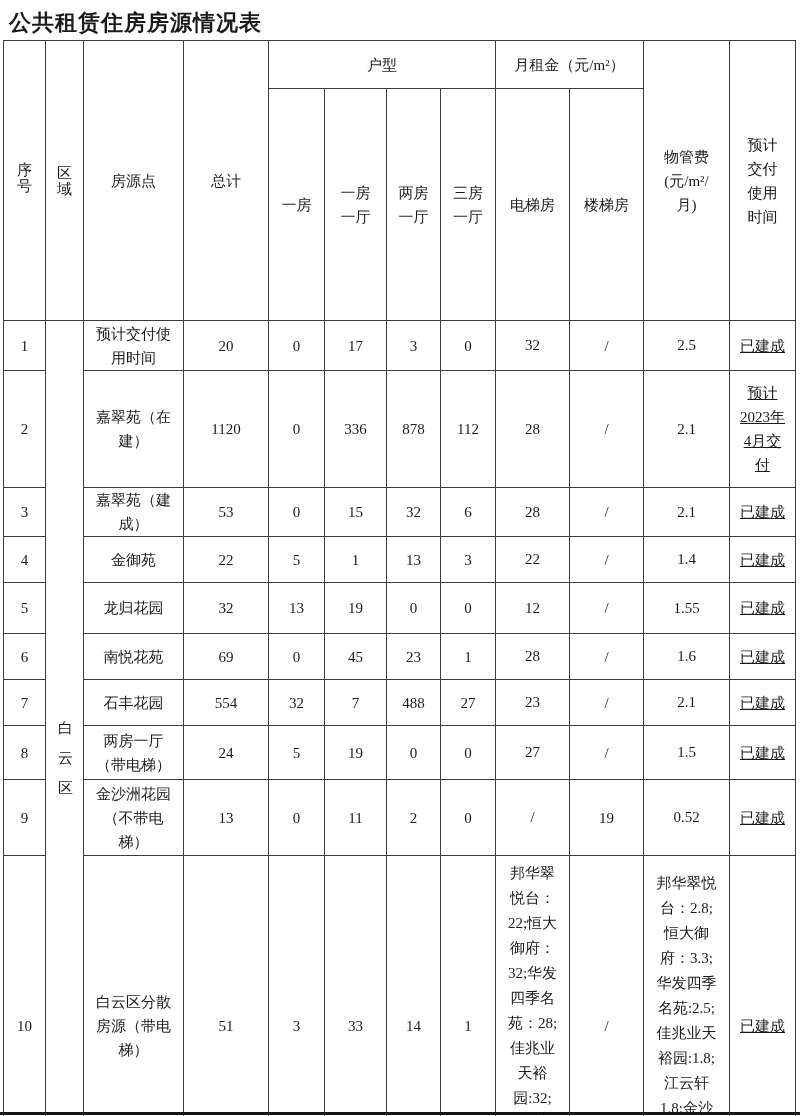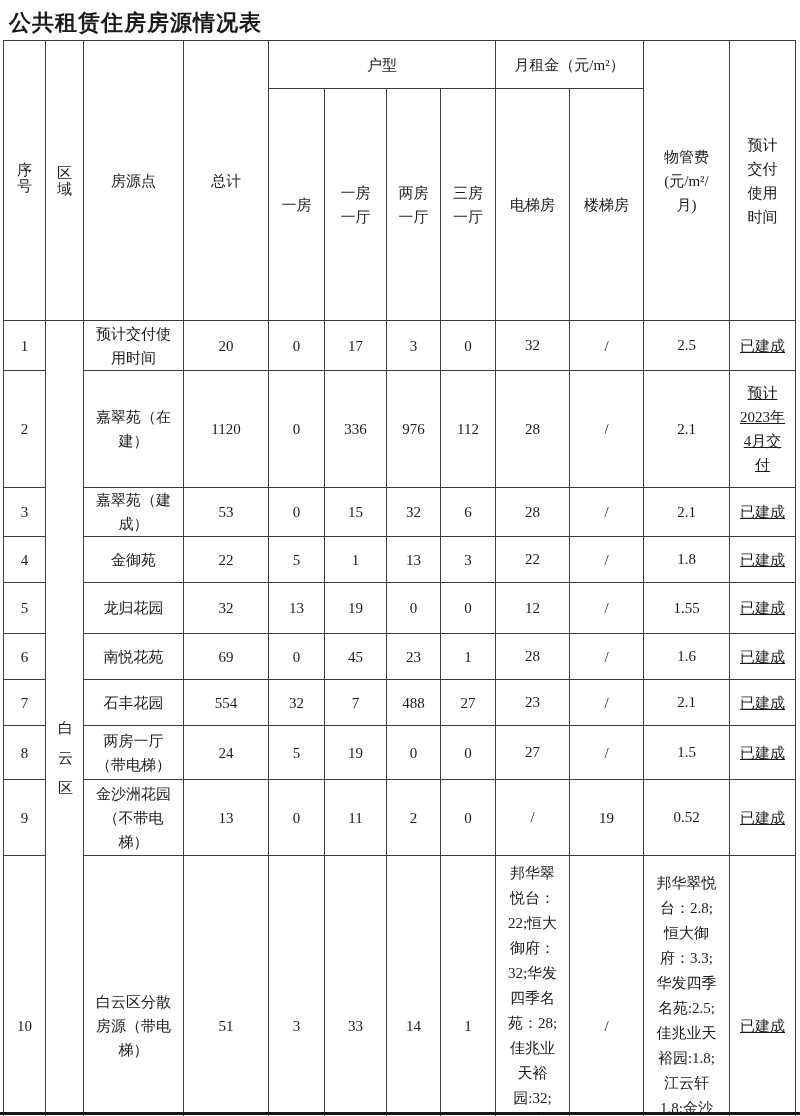--- a/index.html
+++ b/index.html
@@ -125,21 +125,21 @@
   </tr>
         <tr style="height: 101px;">
     <td>2</td>
 
     <td>
             <div class="namew">嘉翠苑（在建）</div>
           </td>
     <td>1120</td>
     <td>0</td>
     <td>336</td>
-    <td>976</td>
+    <td>878</td>
     <td>112</td>
     <td class="c-elev">
             <div class="elevw">28</div>
           </td>
     <td>/</td>
     <td class="c-fee">
             <div class="feew">2.1</div>
           </td>
     <td class="c-deliv">
             <div class="delivw">预计2023年4月交付</div>
@@ -176,21 +176,21 @@
     <td>22</td>
     <td>5</td>
     <td>1</td>
     <td>13</td>
     <td>3</td>
     <td class="c-elev">
             <div class="elevw">22</div>
           </td>
     <td>/</td>
     <td class="c-fee">
-            <div class="feew">1.8</div>
+            <div class="feew">1.4</div>
           </td>
     <td class="c-deliv">
             <div class="delivw">已建成</div>
           </td>
   </tr>
         <tr style="height: 51px;">
     <td>5</td>
 
     <td>
             <div class="namew">龙归花园</div>

